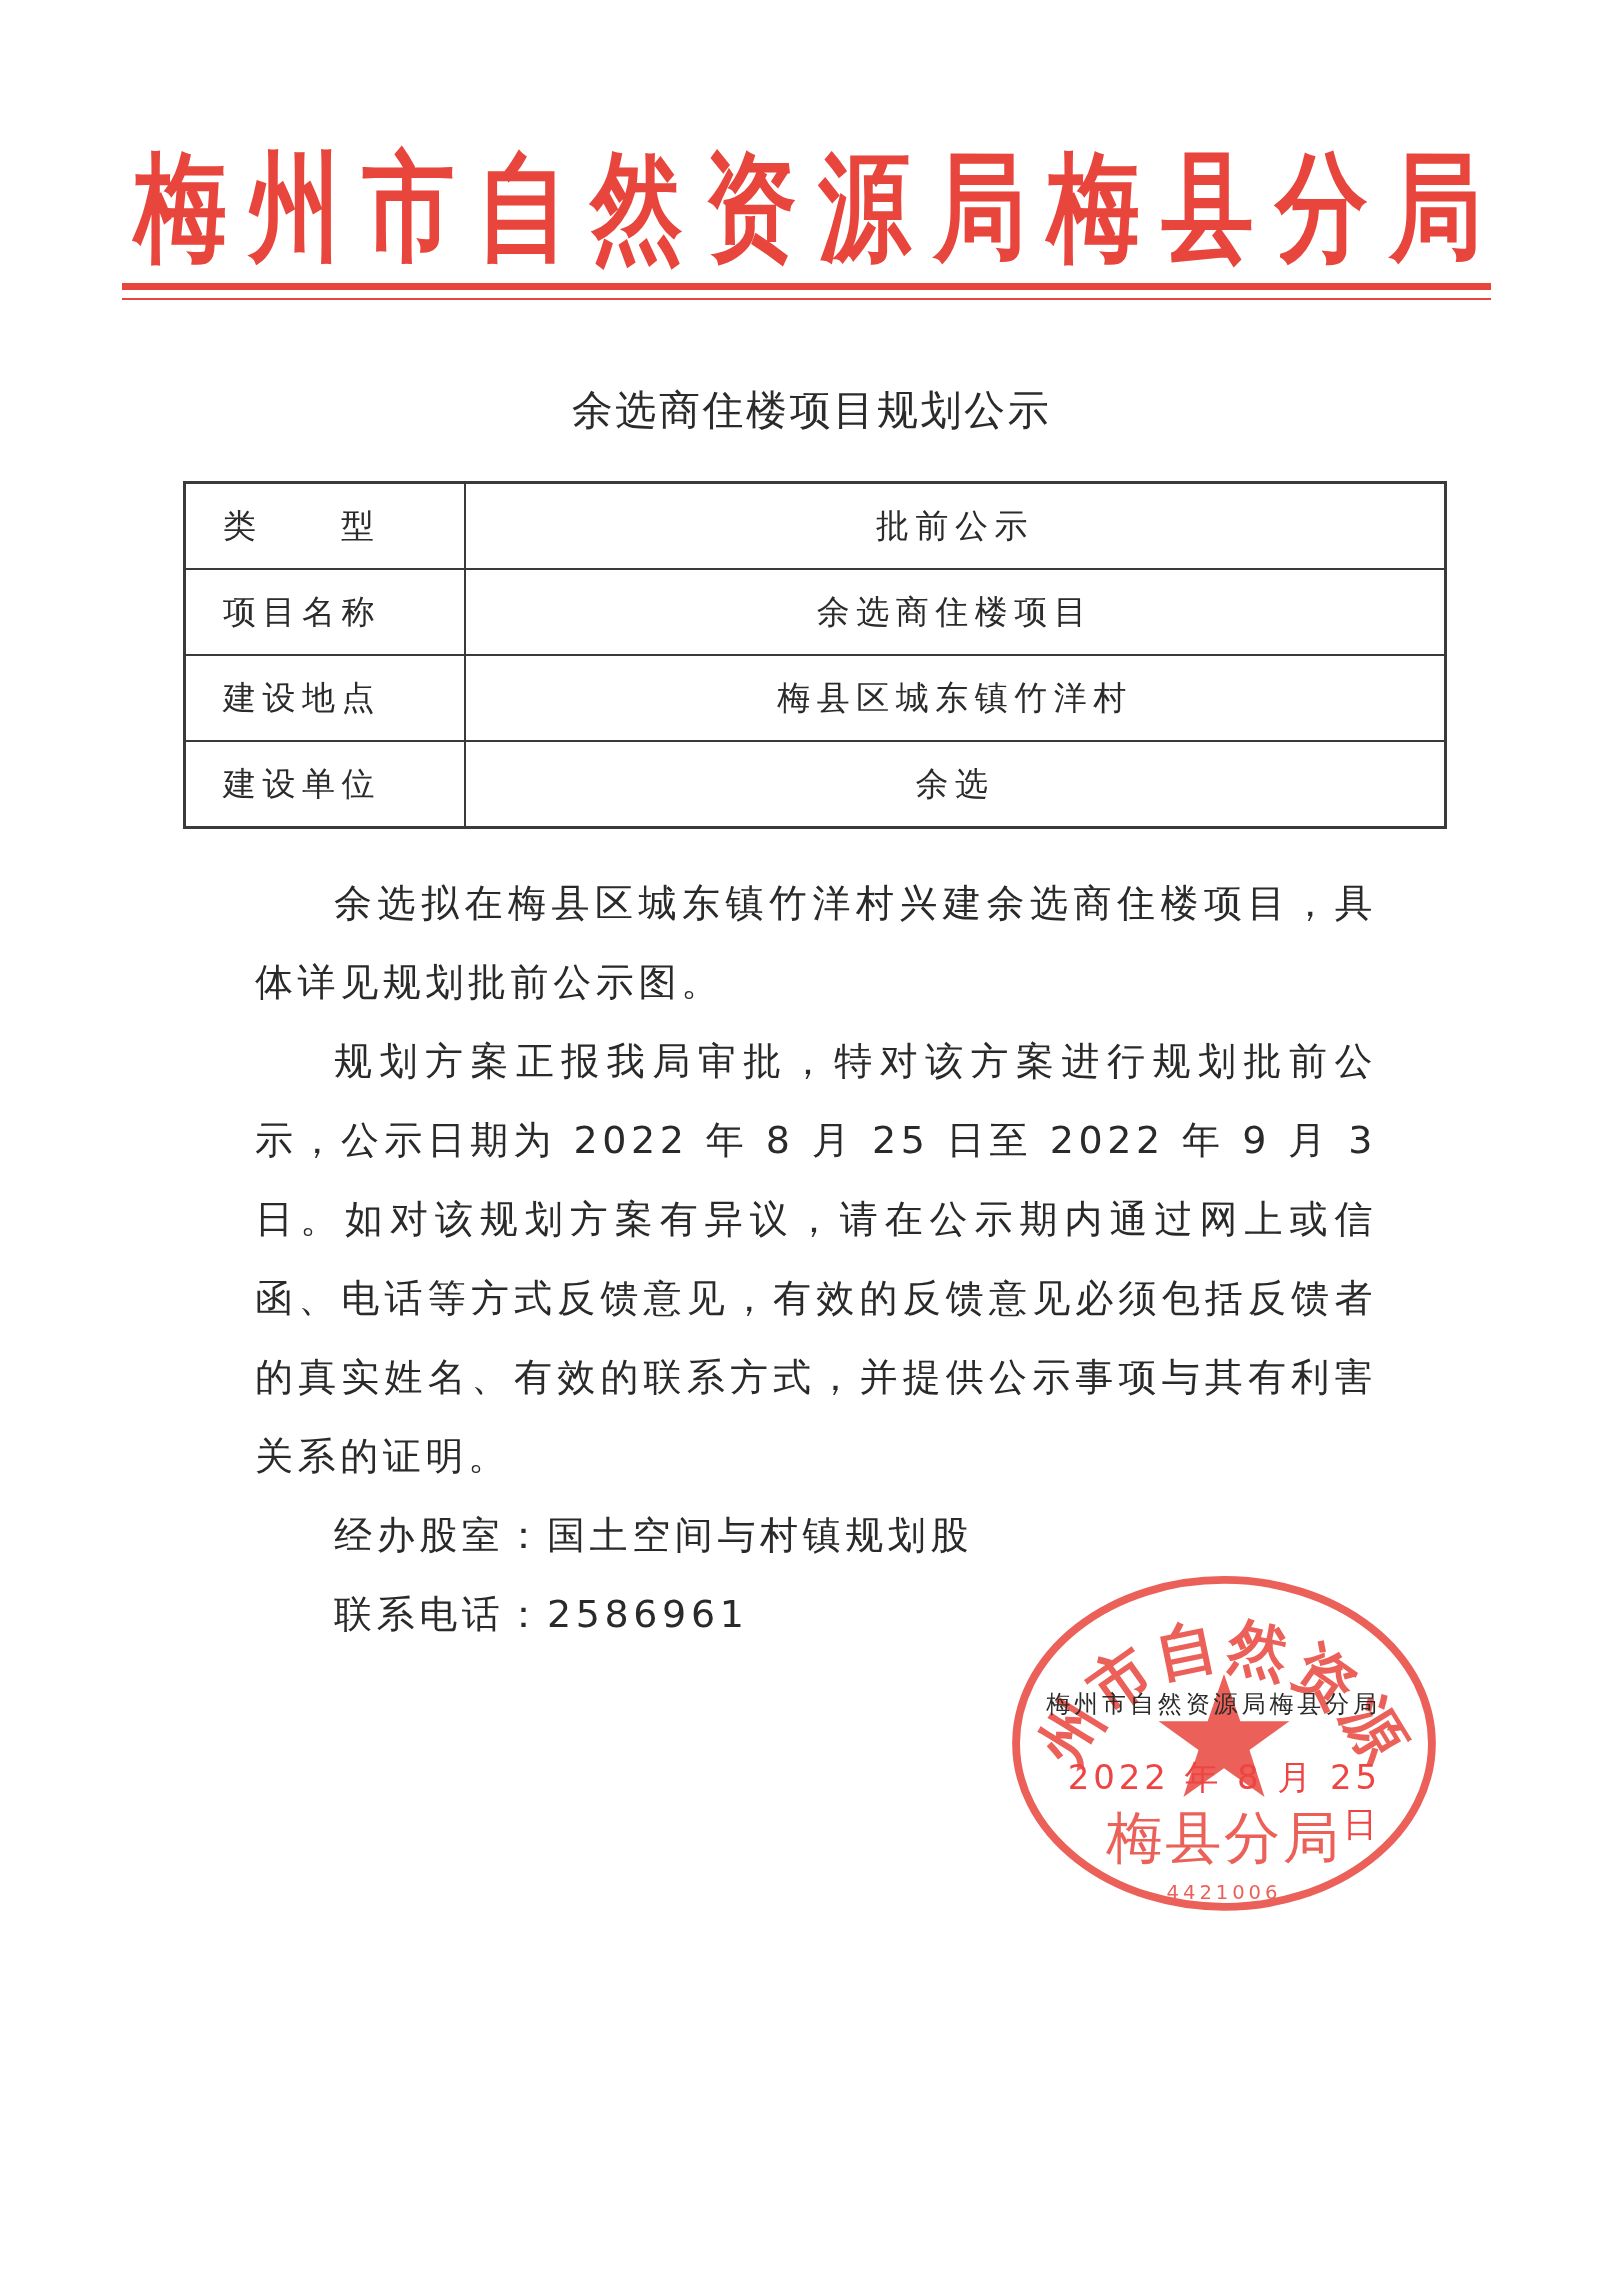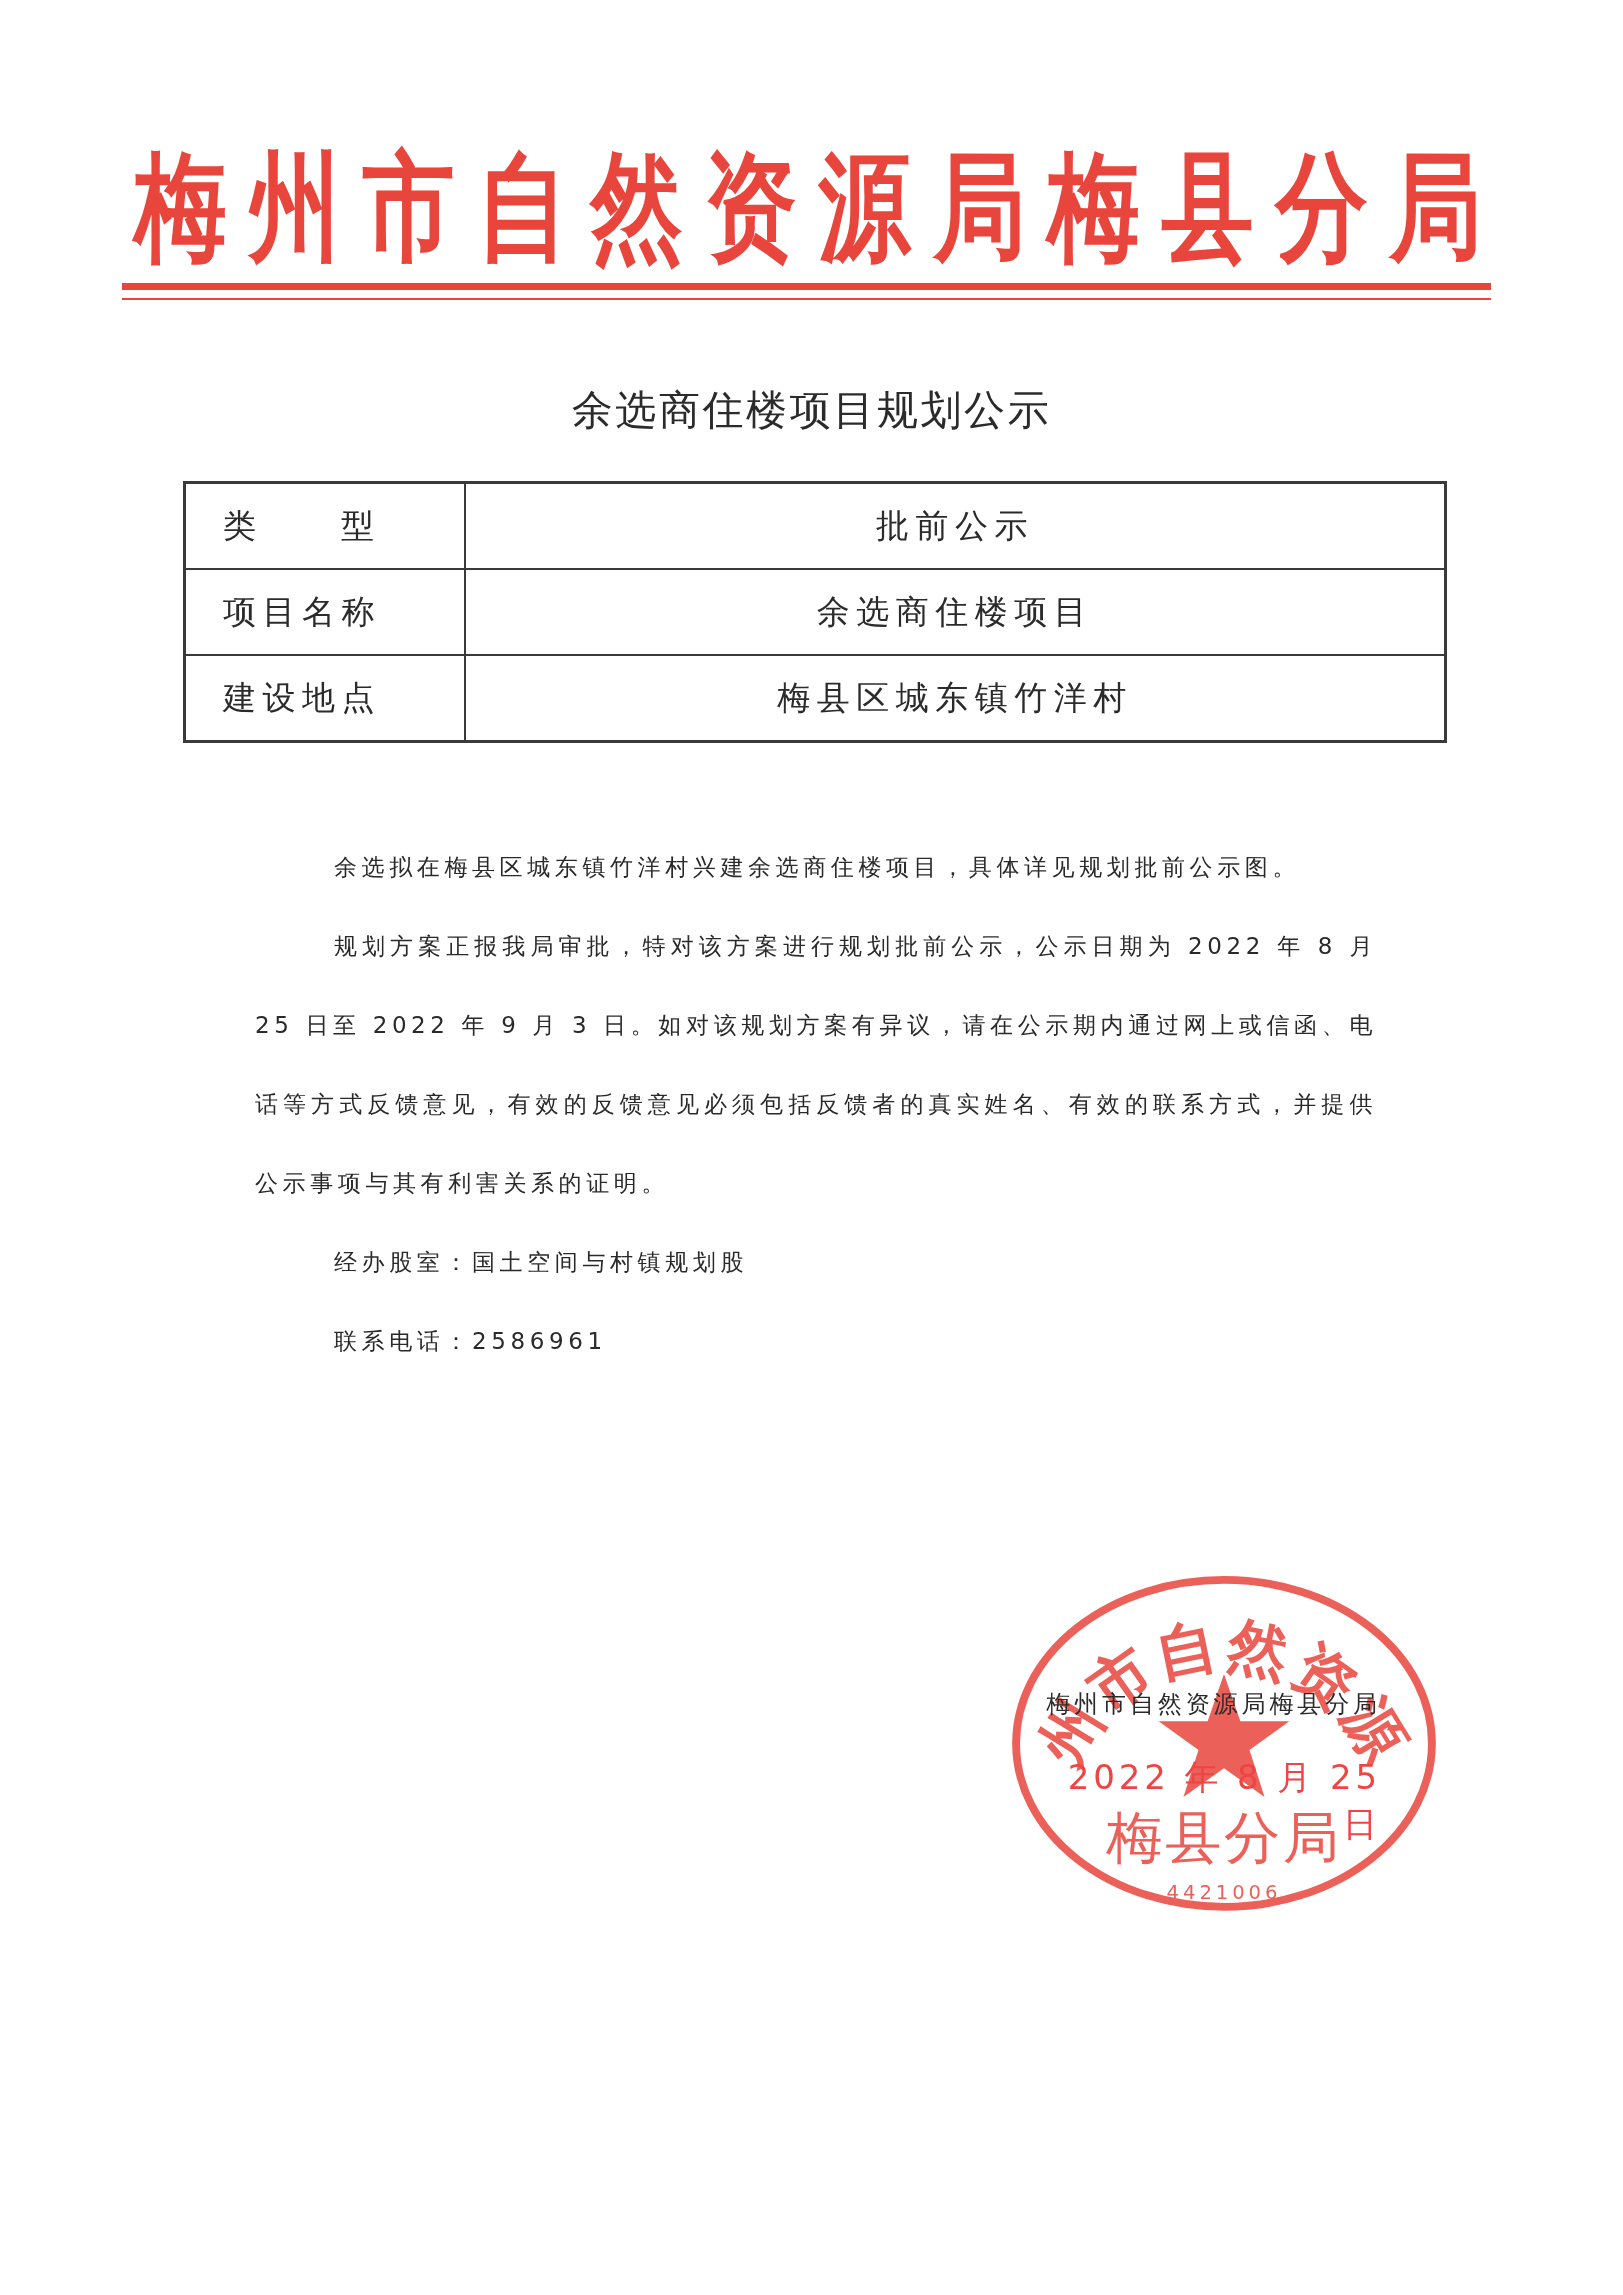--- a/index.html
+++ b/index.html
@@ -25,21 +25,21 @@
   .info-table { left: 183px; top: 481px; width: 1264px; border-collapse: collapse;
     border: 3.3px solid #3a3a3a; }
   .info-table td { border: 2px solid #3a3a3a; height: 84px; font-size: 33px;
     font-family: "DejaVu Sans", sans-serif; color: #2b2b2b; padding: 0; }
   .info-table td.k { width: 241px; padding-left: 37px; letter-spacing: 6.5px; text-align: left; }
   .info-table td.k.spread { letter-spacing: 0; }
   .info-table td.k.spread .sp { display: flex; justify-content: space-between; width: 151px; }
   .info-table td.v { text-align: center; letter-spacing: 6.5px; }
 
   
-  .body-text { left: 255px; top: 828px; width: 1122px; font-size: 23px; line-height: 79px;
+  .body-text { left: 255px; top: 864px; width: 1122px; font-size: 38px; line-height: 79px;
     font-family: "DejaVu Sans", sans-serif; color: #2a2a2a; letter-spacing: 4.6px; }
   .body-text p { margin: 0; text-indent: 79px; text-align: justify; }
   .body-text p.line { text-indent: 79px; }
 
   
   .signature { left: 923px; top: 1681px; width: 458px; text-align: right; font-size: 24px;
     line-height: 47px; letter-spacing: 3.9px; font-family: "DejaVu Sans", sans-serif; color:#2a2a2a; z-index: 3; }
   .sign-date { left: 1047px; top: 1754px; width: 334px; text-align: right; font-size: 34px;
     line-height: 47px; letter-spacing: 3.9px; font-family: "DejaVu Sans", sans-serif; color:#ef4444; z-index: 3; }
 
@@ -80,20 +80,24 @@
     <td class="v">批前公示</td>
   </tr>
   <tr>
     <td class="k">项目名称</td>
     <td class="v">余选商住楼项目</td>
   </tr>
   <tr>
     <td class="k">建设地点</td>
     <td class="v">梅县区城东镇竹洋村</td>
   </tr>
+  <tr>
+    <td class="k">建设单位</td>
+    <td class="v">余选</td>
+  </tr>
 </tbody>
   </table>
 
 <div class="abs body-text">
   <p>余选拟在梅县区城东镇竹洋村兴建余选商住楼项目，具体详见规划批前公示图。</p>
   <p>规划方案正报我局审批，特对该方案进行规划批前公示，公示日期为 2022 年 8 月 25 日至 2022 年 9 月 3 日。如对该规划方案有异议，请在公示期内通过网上或信函、电话等方式反馈意见，有效的反馈意见必须包括反馈者的真实姓名、有效的联系方式，并提供公示事项与其有利害关系的证明。</p>
   <p class="line">经办股室：国土空间与村镇规划股</p>
   <p class="line">联系电话：2586961</p>
 </div>
 

